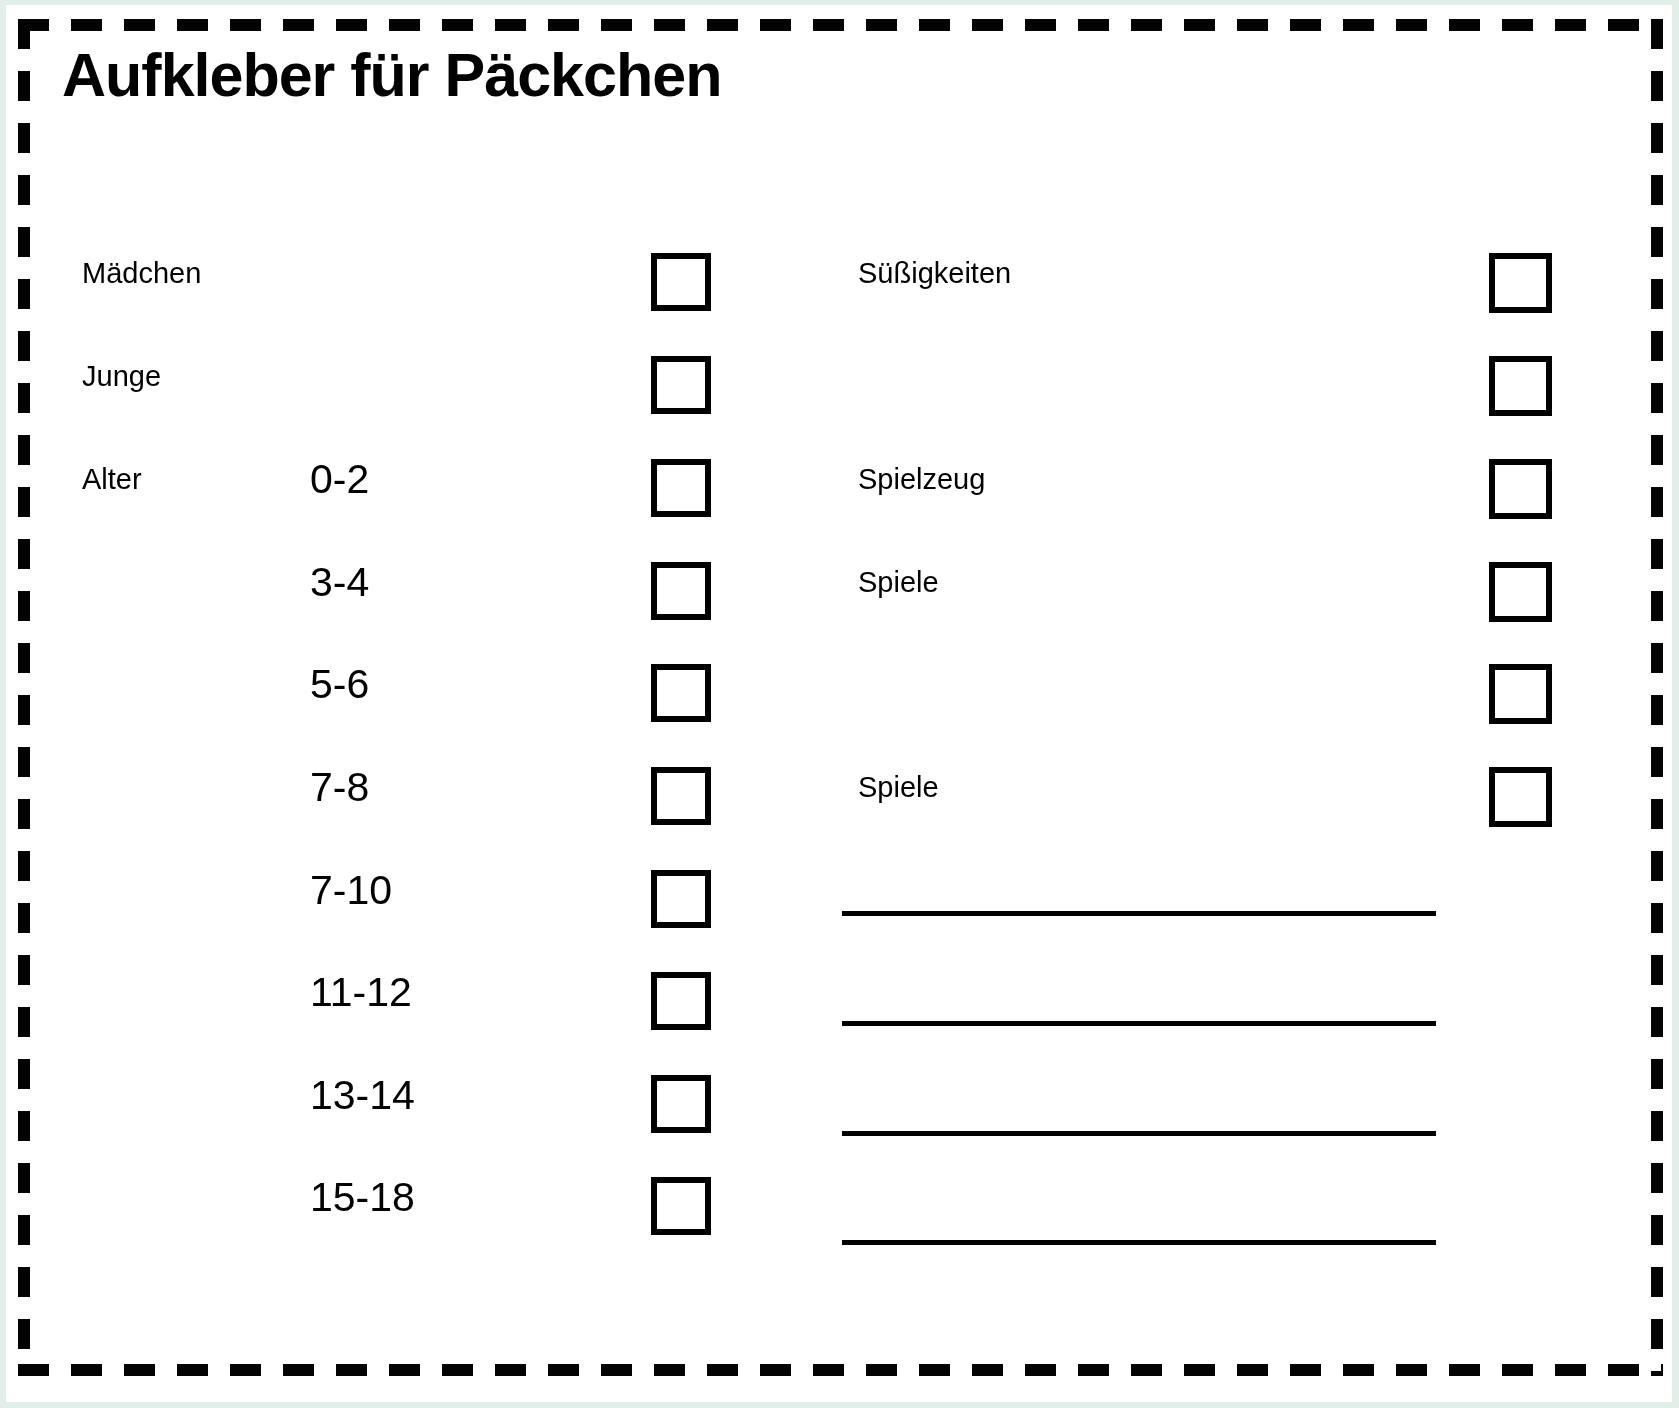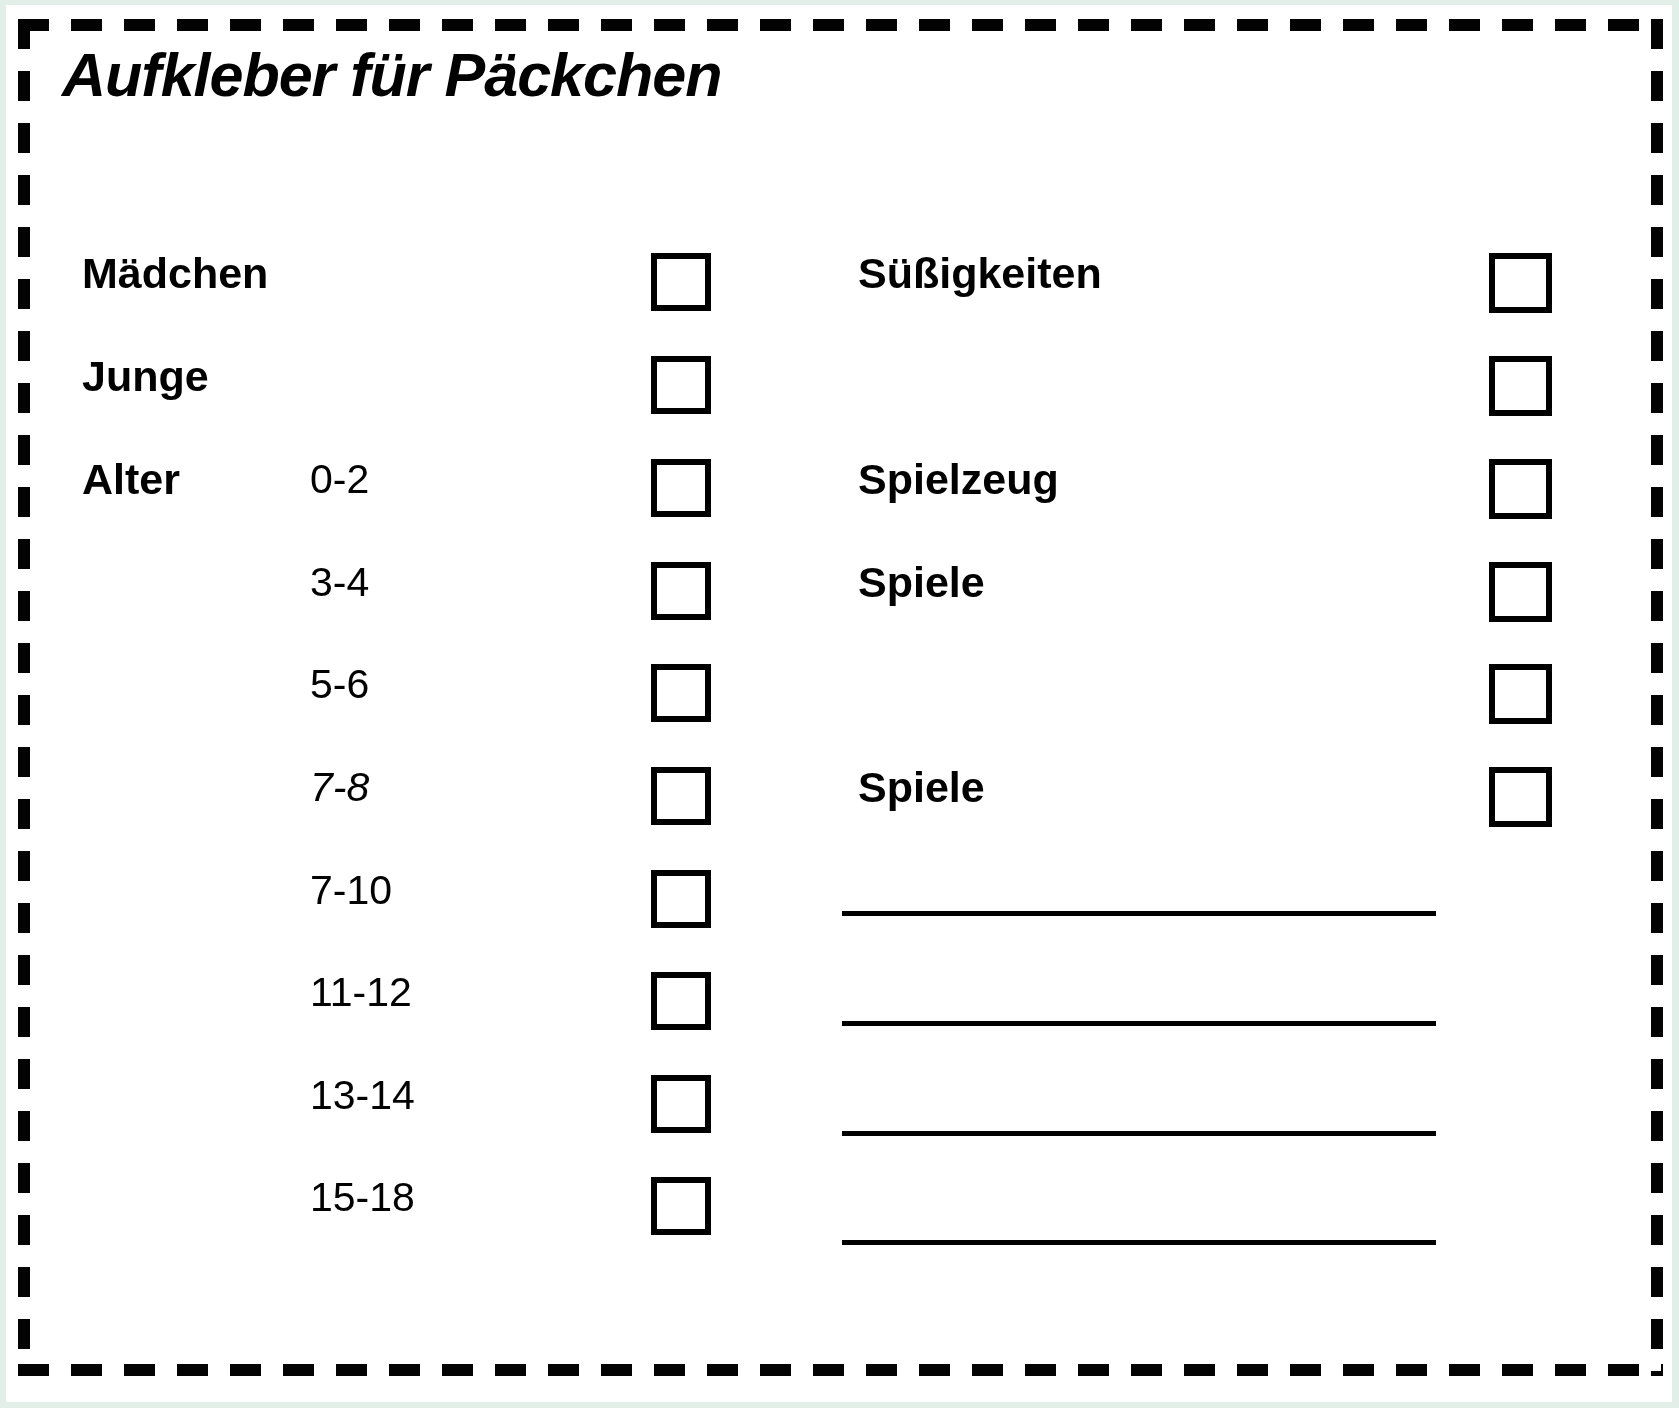--- a/index.html
+++ b/index.html
@@ -42,32 +42,31 @@
   }
   .b-left { left: 18px; }
   .b-right { left: 1651px; }
 
   .title {
     position: absolute;
     left: 62px;
     top: 40px;
     font-size: 61px;
     font-weight: 700;
-    font-style: italic;
     letter-spacing: -1px;
     color: #010101;
     white-space: nowrap;
   }
 
   .lbl {
     position: absolute;
     height: 60px;
     line-height: 60px;
-    font-size: 43px;
-    font-weight: 700;
+    font-size: 29px;
+    font-weight: 400;
     color: #010101;
     white-space: nowrap;
   }
   .lbl.reg { font-weight: 400; font-size: 41px; }
 
   .cb {
     position: absolute;
     width: 48px;
     height: 46px;
     border: 6px solid #000000;
@@ -107,21 +106,21 @@
 
   <div class="lbl reg" style="left:310px; top:449px;">0-2</div>
   <div class="cb" style="left:651px; top:459px;"></div>
 
   <div class="lbl reg" style="left:310px; top:552px;">3-4</div>
   <div class="cb" style="left:651px; top:562px;"></div>
 
   <div class="lbl reg" style="left:310px; top:654px;">5-6</div>
   <div class="cb" style="left:651px; top:664px;"></div>
 
-  <div class="lbl reg" style="left:310px; top:757px;font-style:italic;">7-8</div>
+  <div class="lbl reg" style="left:310px; top:757px;">7-8</div>
   <div class="cb" style="left:651px; top:767px;"></div>
 
   <div class="lbl reg" style="left:310px; top:860px;">7-10</div>
   <div class="cb" style="left:651px; top:870px;"></div>
 
   <div class="lbl reg" style="left:310px; top:962px;">11-12</div>
   <div class="cb" style="left:651px; top:972px;"></div>
 
   <div class="lbl reg" style="left:310px; top:1065px;">13-14</div>
   <div class="cb" style="left:651px; top:1075px;"></div>

